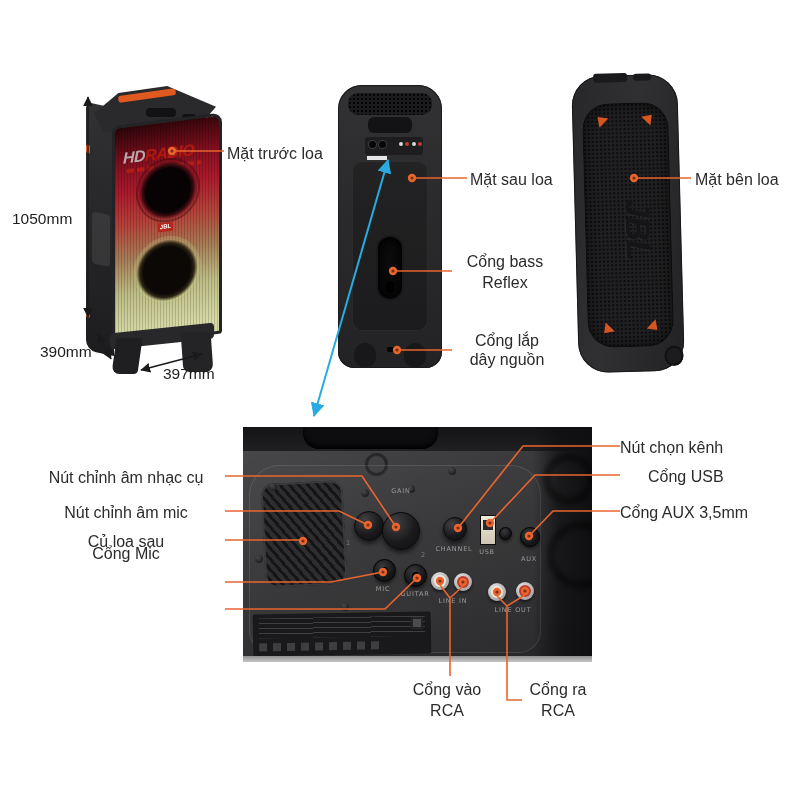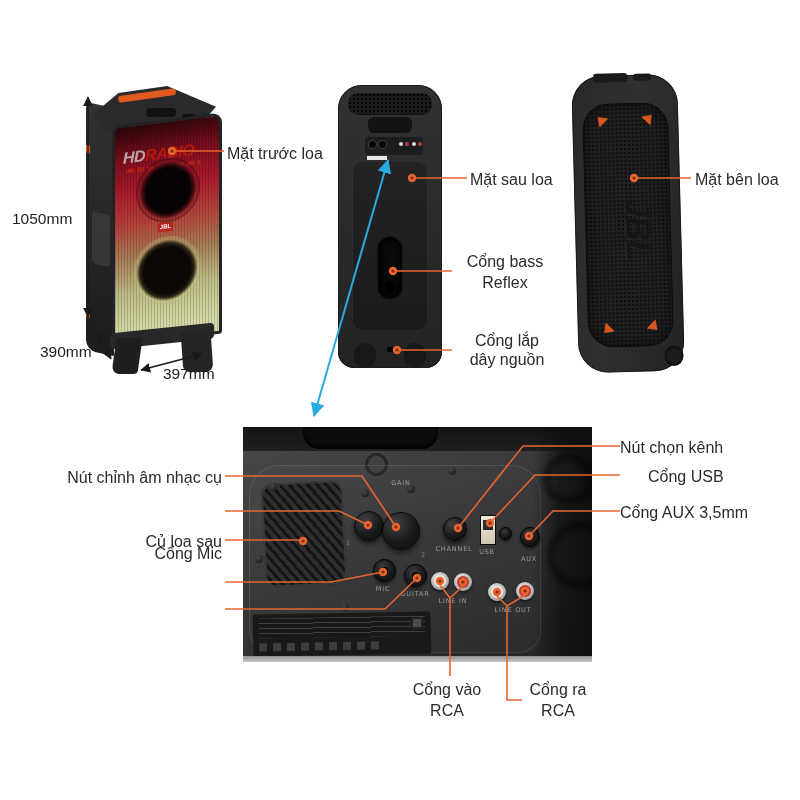--- a/index.html
+++ b/index.html
@@ -1,21 +1,21 @@
 <!DOCTYPE html>
 <html><head>
 <meta charset="utf-8">
 <style>
   html,body{margin:0;padding:0;background:#fff;}
   .canvas{position:relative;width:800px;height:800px;background:#fff;overflow:hidden;
           font-family:"Liberation Sans","DejaVu Sans",sans-serif;}
   
   .lbl{position:absolute;font-size:16px;line-height:21px;color:#2b2b2b;white-space:nowrap;}
   .lbl.c{text-align:center;white-space:normal;}
-  .lbl.r{text-align:right;}
+  .lbl.r{text-align:center;}
   .lbl span{display:block;}
   .dim{position:absolute;font-size:15.5px;color:#1e1e1e;white-space:nowrap;}
   
   .overlay{position:absolute;left:0;top:0;width:800px;height:800px;pointer-events:none;}
   
   .spk{position:absolute;}
   .spk-front{left:84px;top:78px;width:134px;height:300px;}
   .sf-side{position:absolute;left:2px;top:30px;width:28px;height:248px;
     background:linear-gradient(180deg,#313133,#242426 60%,#1d1d1f);
     transform:skewY(12deg);transform-origin:top right;border-radius:6px 0 0 10px;}
@@ -221,21 +221,21 @@
     <div class="cu-panel"></div>
     <div class="cu-grille"></div>
 
     <span class="scr" style="left:118px;top:62px"></span>
     <span class="scr" style="left:164px;top:58px"></span>
     <span class="scr" style="left:26px;top:56px"></span>
     <span class="scr" style="left:205px;top:40px"></span>
     <span class="scr" style="left:12px;top:128px"></span>
     <span class="scr" style="left:98px;top:176px"></span>
 
-    <div class="ptxt" style="left:128px;top:52px;width:60px">GAIN</div>
+    <div class="ptxt" style="left:128px;top:60px;width:60px">GAIN</div>
     <div class="knob" style="left:111px;top:84px;width:28px;height:28px"></div>
     <div class="knob" style="left:139px;top:85px;width:36px;height:36px"></div>
     <div class="pnum" style="left:103px;top:112px">1</div>
     <div class="pnum" style="left:178px;top:124px">2</div>
 
     <div class="knob" style="left:200px;top:90px;width:22px;height:22px"></div>
     <div class="ptxt" style="left:188px;top:118px;width:46px">CHANNEL</div>
 
     <div class="usb">
         <i></i>
@@ -372,20 +372,21 @@
     <span>Cổng lắp</span>
     <span>dây nguồn</span>
   </div>
   <div class="lbl c" style="left:445px;top:251px;width:120px">
     <span>Cổng bass</span>
     <span>Reflex</span>
   </div>
   <div class="lbl" style="left:695px;top:169px">Mặt bên loa</div>
 
   <div class="lbl r" style="left:30px;top:467px;width:192px">Nút chỉnh âm nhạc cụ</div>
+  <div class="lbl r" style="left:30px;top:502px;width:192px">Nút chỉnh âm mic</div>
   <div class="lbl r" style="left:30px;top:531px;width:192px">Củ loa sau</div>
   <div class="lbl r" style="left:30px;top:543px;width:192px">Cổng Mic</div>
 
   <div class="lbl" style="left:620px;top:437px">Nút chọn kênh</div>
   <div class="lbl" style="left:648px;top:466px">Cổng USB</div>
   <div class="lbl" style="left:620px;top:502px">Cổng AUX 3,5mm</div>
 
   <div class="lbl c" style="left:399px;top:679px;width:96px">
     <span>Cổng vào</span>
     <span>RCA</span>

